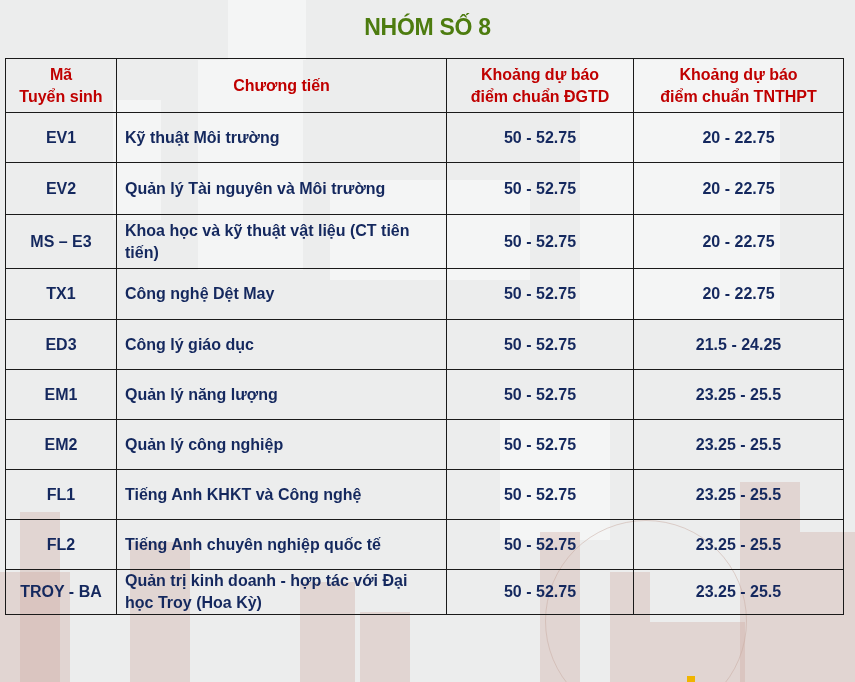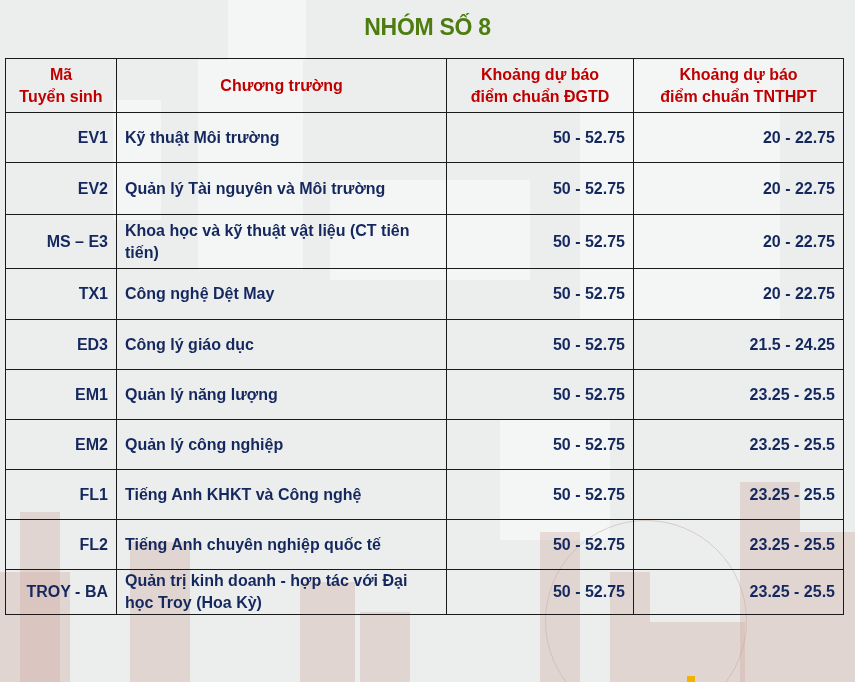--- a/index.html
+++ b/index.html
@@ -26,21 +26,21 @@
     }
     table.grid th, table.grid td {
       border: 1px solid #1a1a1a; padding: 0 8px; vertical-align: middle;
       font-weight: bold; font-size: 16px;
     }
     table.grid th {
       color: #c00000; text-align: center; line-height: 22px; height: 53px;
       font-weight: bold; font-size: 16px;
     }
     table.grid td { color: #14285e; }
-    td.code, td.score { text-align: right; }
+    td.code, td.score { text-align: center; }
     td.program { text-align: left; padding-left: 10px; line-height: 22px; }
     .flagdot {
       position: absolute; left: 687px; top: 676px; width: 8px; height: 6px;
       background: #f0b400;
     }
   </style>
 </head>
 <body>
 
 <div class="bg-layer">
@@ -72,21 +72,21 @@
     <col style="width:187px">
     <col style="width:210px">
   </colgroup>
   <thead>
     <tr>
       <th>
         <div>Mã</div>
         <div>Tuyển sinh</div>
       </th>
       <th>
-        <div>Chương trường</div>
+        <div>Chương tiến</div>
       </th>
       <th>
         <div>Khoảng dự báo</div>
         <div>điểm chuẩn ĐGTD</div>
       </th>
       <th>
         <div>Khoảng dự báo</div>
         <div>điểm chuẩn TNTHPT</div>
       </th>
     </tr>

